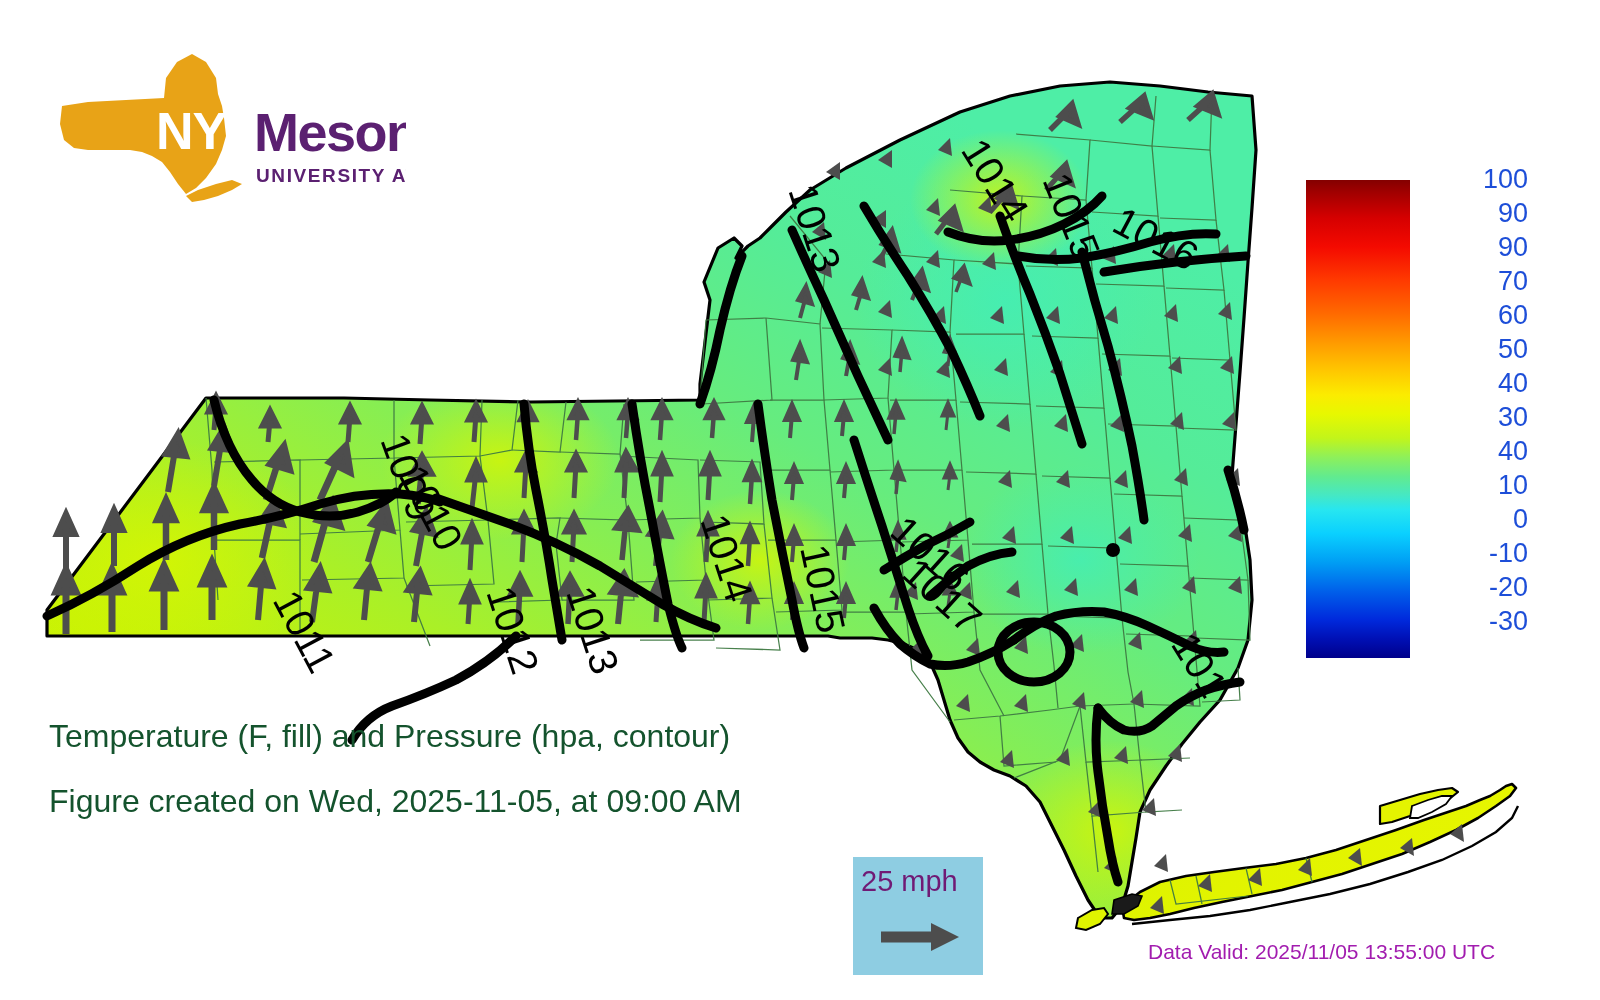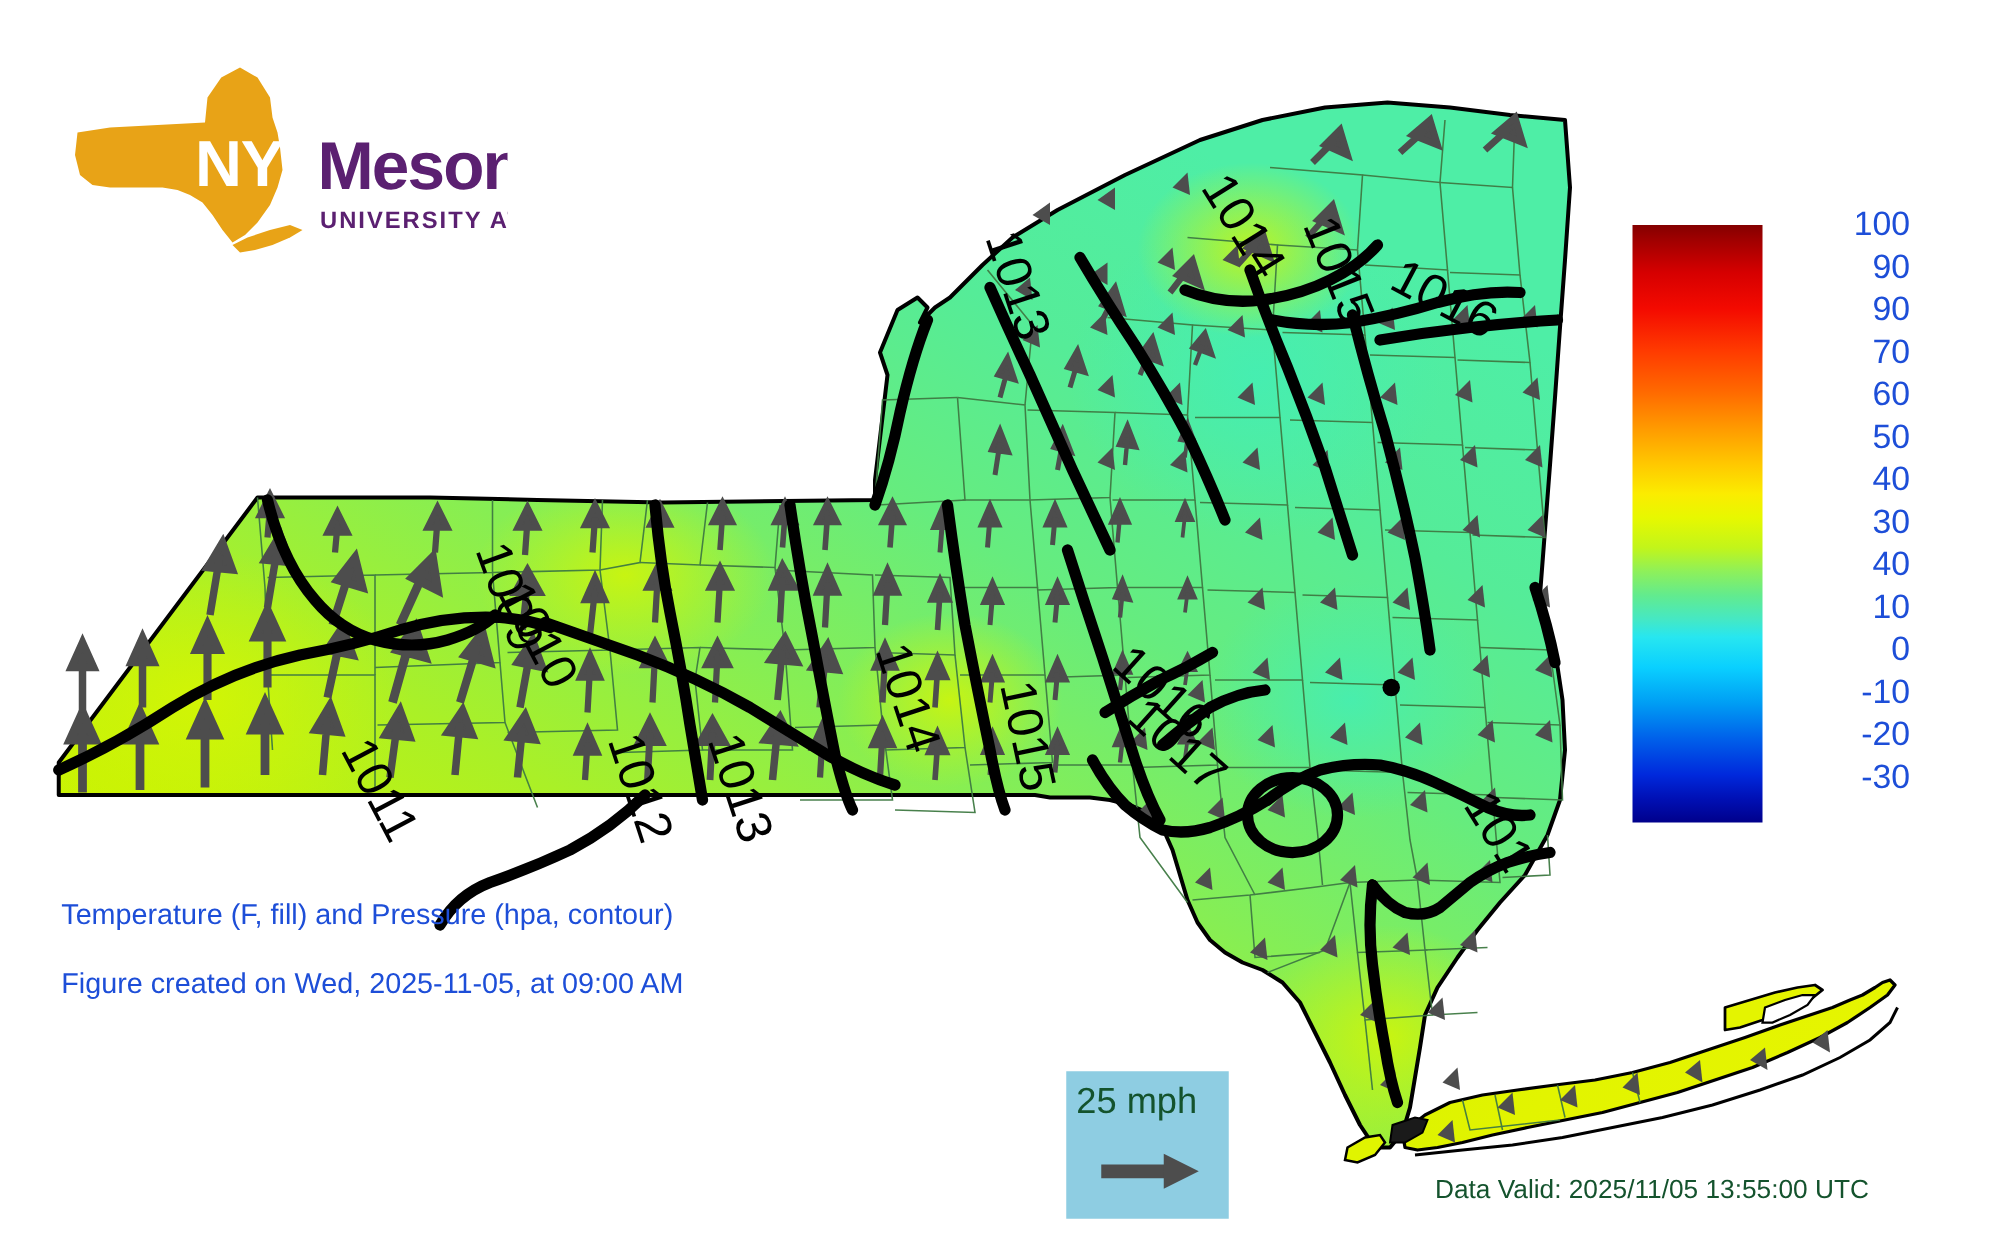--- a/index.html
+++ b/index.html
@@ -116,58 +116,58 @@
   }
 
   
   .caption-block {
     position: absolute;
     left: 49px;
     top: 718px;
     width: 800px;
   }
   .caption-line {
-    font-size: 23px;
-    color: #1d4ed8;
+    font-size: 32px;
+    color: #14532d;
     font-family: "Liberation Sans", sans-serif;
     margin-bottom: 28px;
     white-space: nowrap;
   }
 
   
   .wind-legend {
     position: absolute;
     left: 853px;
     top: 857px;
     width: 130px;
     height: 118px;
     background: #8ecde2;
   }
   .wind-legend-label {
     position: absolute;
     left: 8px;
     top: 8px;
     font-size: 29px;
-    color: #14532d;
+    color: #701a75;
     font-family: "Liberation Sans", sans-serif;
     white-space: nowrap;
   }
   .wind-legend-arrow {
     position: absolute;
     left: 26px;
     top: 62px;
   }
 
   
   .data-valid {
     position: absolute;
     left: 1148px;
     top: 940px;
     font-size: 21px;
-    color: #14532d;
+    color: #a21caf;
     font-family: "Liberation Sans", sans-serif;
     white-space: nowrap;
   }
 </style>
 </head>
 <body>
 
 <div id="stage">
 
   <div class="logo-wrap">

